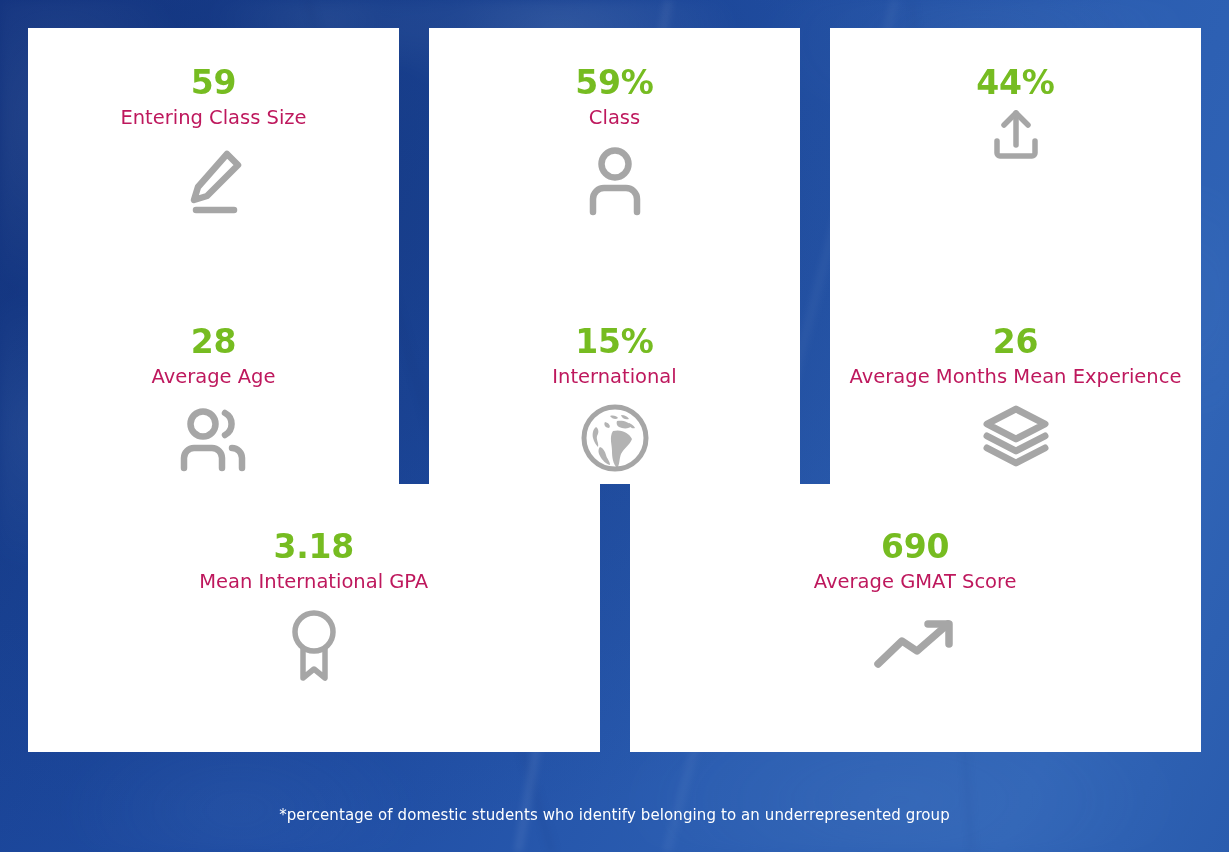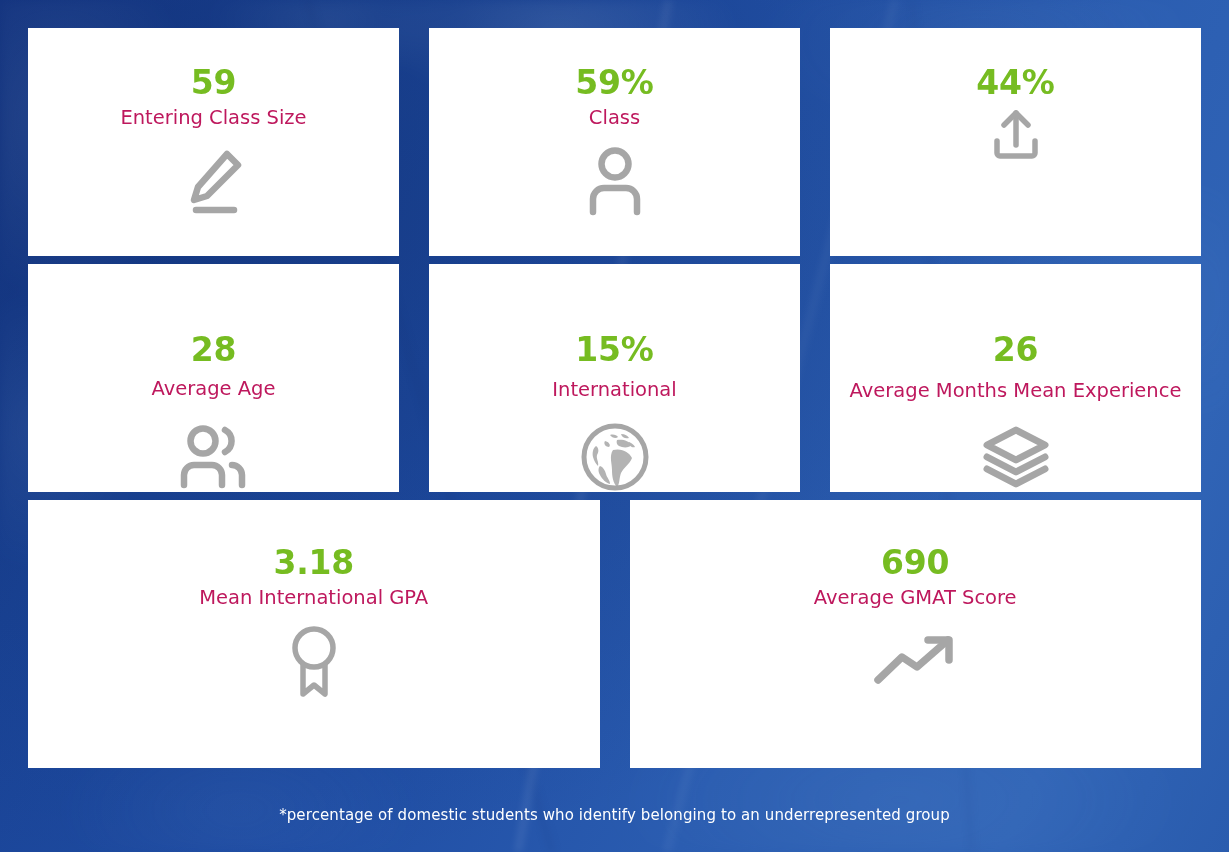--- a/index.html
+++ b/index.html
@@ -61,37 +61,37 @@
     background: radial-gradient(ellipse 1400px 1000px at 18% 22%, rgba(8,28,80,.30), transparent 68%);
   }
 
   
   .stat-grid {
     position: absolute;
     inset: 0;
     padding: 28px 28px 0 28px;
     display: flex;
     flex-direction: column;
-    gap: 8px;
+    gap: 0;
   }
   .stat-row { display: flex; gap: 30px; }
   .stat-row.row-1 > .stat-card,
   .stat-row.row-2 > .stat-card { flex: 1 1 0; height: 228px; }
   .stat-row.row-3 > .stat-card { flex: 1 1 0; height: 268px; }
   .stat-row.row-3 { gap: 30px; }
 
   .stat-card {
     background: #ffffff;
     display: flex;
     flex-direction: column;
     align-items: center;
     justify-content: flex-start;
     padding-top: 38px;
   }
-  .stat-row.row-2 > .stat-card { padding-top: 69px; justify-content: space-between; }
+  .stat-row.row-2 > .stat-card { padding-top: 69px; }
   .stat-row.row-3 > .stat-card { padding-top: 46px; }
 
   .stat-value {
     color: #76bc21;
     font-size: 33px;
     font-weight: bold;
     line-height: 1.05;
     letter-spacing: -.2px;
   }
   .stat-label {

